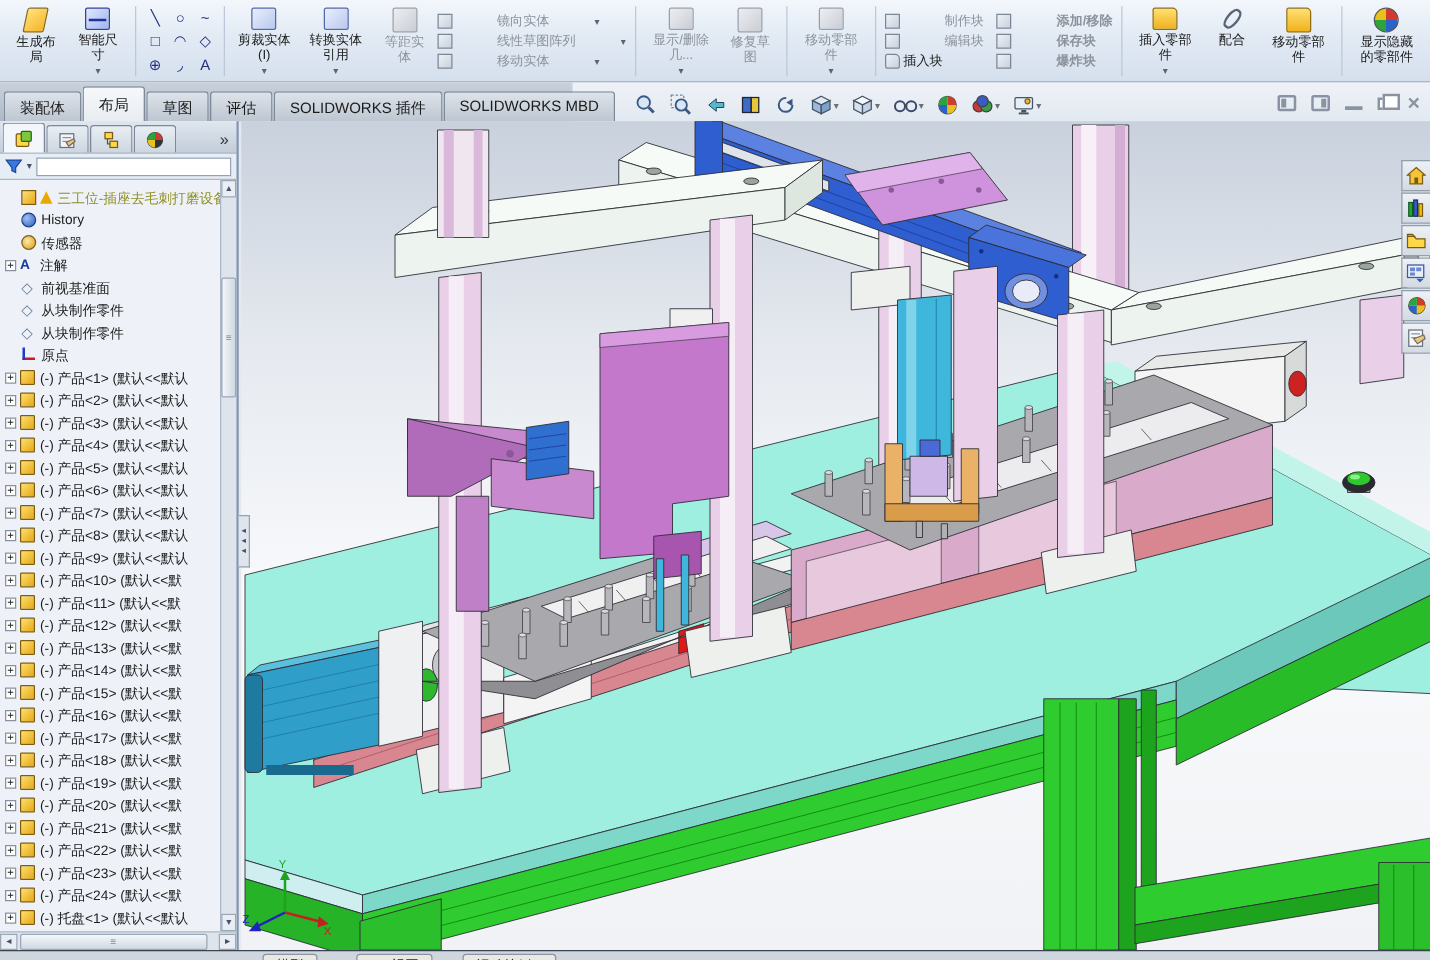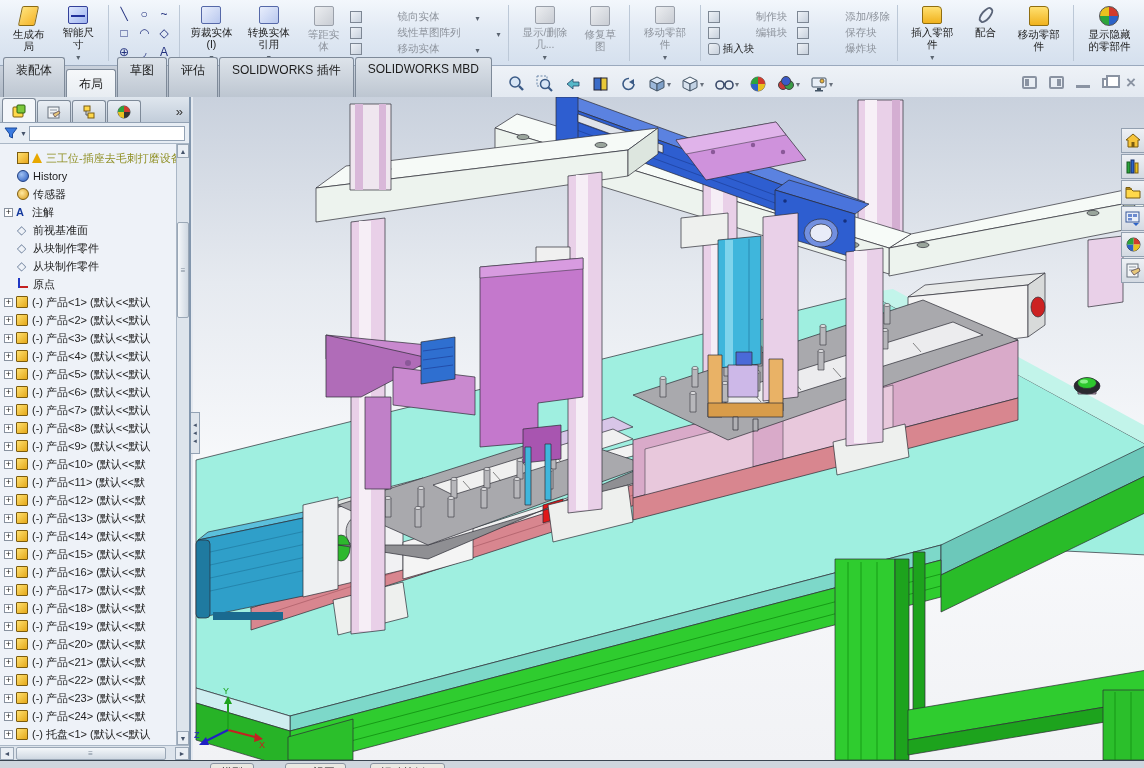--- a/index.html
+++ b/index.html
@@ -35,21 +35,21 @@
   .dis2 { color:#8d939c;gap:36px; }
   .grid3 { display:grid; grid-template-columns:repeat(3,20px); grid-auto-rows:19px; align-content:center;
     color:#23317e; font-size:12px; text-align:center; line-height:19px; }
   .grid3 span { display:block; }
 
   
   .tabrow { position:absolute; left:0; top:66px; width:1144px; height:31px;
     background:linear-gradient(180deg,#eef2f7,#e3e9f1); }
   .tabstrip { position:absolute; left:0; top:0; width:458px; height:31px;
     background:linear-gradient(180deg,#c9d1dc,#aeb8c5); display:flex; align-items:flex-end; padding:0 0 0 3px; }
-  .ctab { height:40px; padding:4px 12px 0 12px; margin-right:1px; border:1px solid #7e8a99; border-bottom:none;
+  .ctab { height:24px; padding:4px 12px 0 12px; margin-right:1px; border:1px solid #7e8a99; border-bottom:none;
     border-radius:3px 3px 0 0; background:linear-gradient(180deg,#dde3ea,#bdc6d1); font-size:12px; white-space:nowrap; }
   .ctab.active { height:28px; padding-top:6px; background:linear-gradient(180deg,#f6f8fa,#e8edf2); }
   
   .hud { position:absolute; left:505px; top:71px; height:26px; display:flex; align-items:center; gap:4px; }
   .hudbtn { display:flex; align-items:center; gap:1px; padding:1px 2px; border:1px solid transparent; border-radius:2px; }
   .hud .drop2 { font-size:8px; color:#68707c; }
   
   .winctl { position:absolute; right:8px; top:76px; display:flex; gap:12px; align-items:center; color:#8a93a2; }
   .wci { width:15px; height:13px; border:2px solid #8a93a2; border-radius:2px; position:relative; }
   .wci.l::before { content:""; position:absolute; left:1px; top:1px; bottom:1px; width:4px; background:#8a93a2; }
@@ -218,21 +218,21 @@
       </div>
       <div class="minirow dis2">
         <span class="mi"></span>
         <span>编辑块</span>
       </div>
       <div class="minirow">
         <span class="mi ric-folder"></span>
         <span>插入块</span>
       </div>
     </div>
-    <div class="stack" style="margin-left:6px;">
+    <div class="stack" style="margin-left:6px;font-weight:bold;">
       <div class="minirow dis2">
         <span class="mi"></span>
         <span>添加/移除</span>
       </div>
       <div class="minirow dis2">
         <span class="mi"></span>
         <span>保存块</span>
       </div>
       <div class="minirow dis2">
         <span class="mi"></span>

